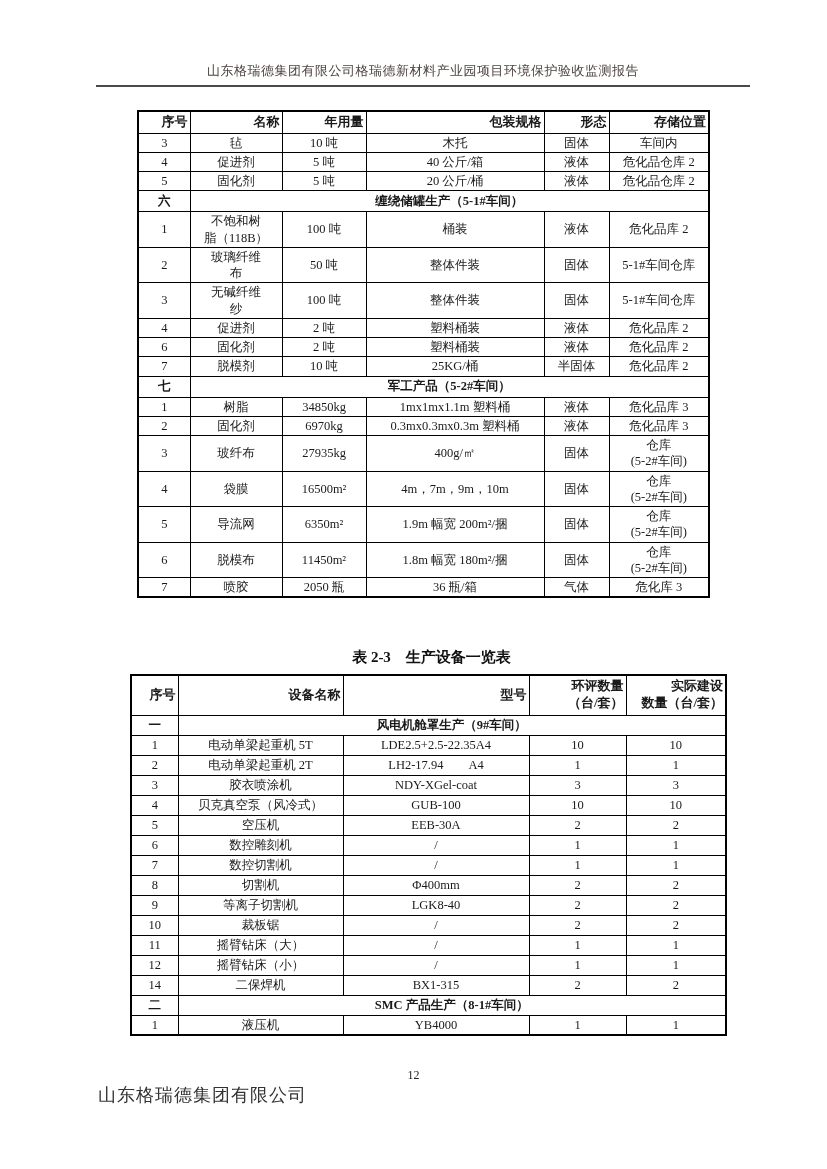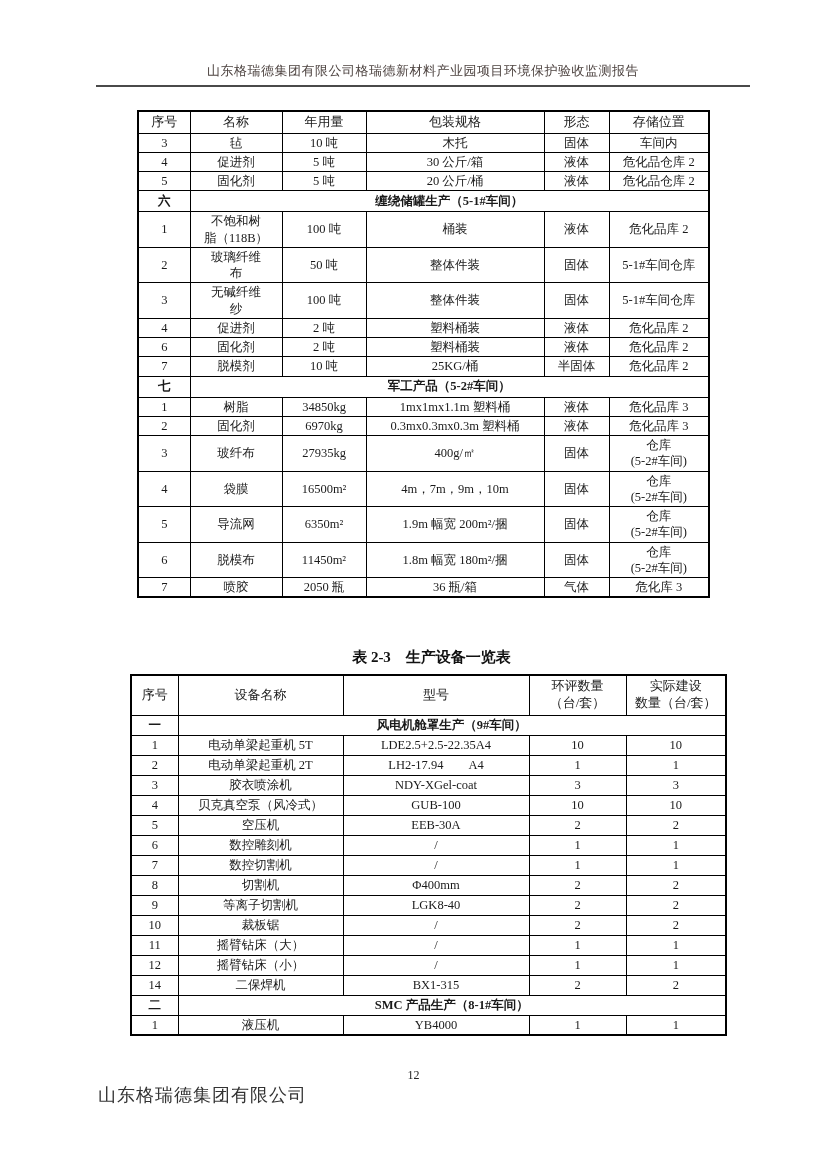--- a/index.html
+++ b/index.html
@@ -21,21 +21,21 @@
   }
 
   table{border-collapse:collapse;table-layout:fixed;background:#fff;}
   td,th{
     border:1px solid #000;
     font-size:12.5px;line-height:1.3;
     text-align:center;vertical-align:middle;
     padding:1px 2px;white-space:pre-line;overflow:hidden;
     font-weight:normal;
   }
-  th{font-weight:normal;font-size:13px;}
+  th{font-weight:bold;font-size:13px;text-align:right;}
   tr{height:19px;}
   tr.section-row{height:21px;}
   tr.section-row td{font-weight:bold;}
 
   .materials-table-wrap{position:absolute;left:137px;top:110px;}
   .materials-table{width:571px;border:2px solid #000;}
   .materials-table thead tr{height:22px;}
 
   .equip-title{
     position:absolute;left:134px;top:648px;width:595px;
@@ -89,21 +89,21 @@
             <td>毡</td>
             <td>10 吨</td>
             <td>木托</td>
             <td>固体</td>
             <td>车间内</td>
           </tr>
           <tr>
             <td>4</td>
             <td>促进剂</td>
             <td>5 吨</td>
-            <td>30 公斤/箱</td>
+            <td>40 公斤/箱</td>
             <td>液体</td>
             <td>危化品仓库 2</td>
           </tr>
           <tr>
             <td>5</td>
             <td>固化剂</td>
             <td>5 吨</td>
             <td>20 公斤/桶</td>
             <td>液体</td>
             <td>危化品仓库 2</td>

